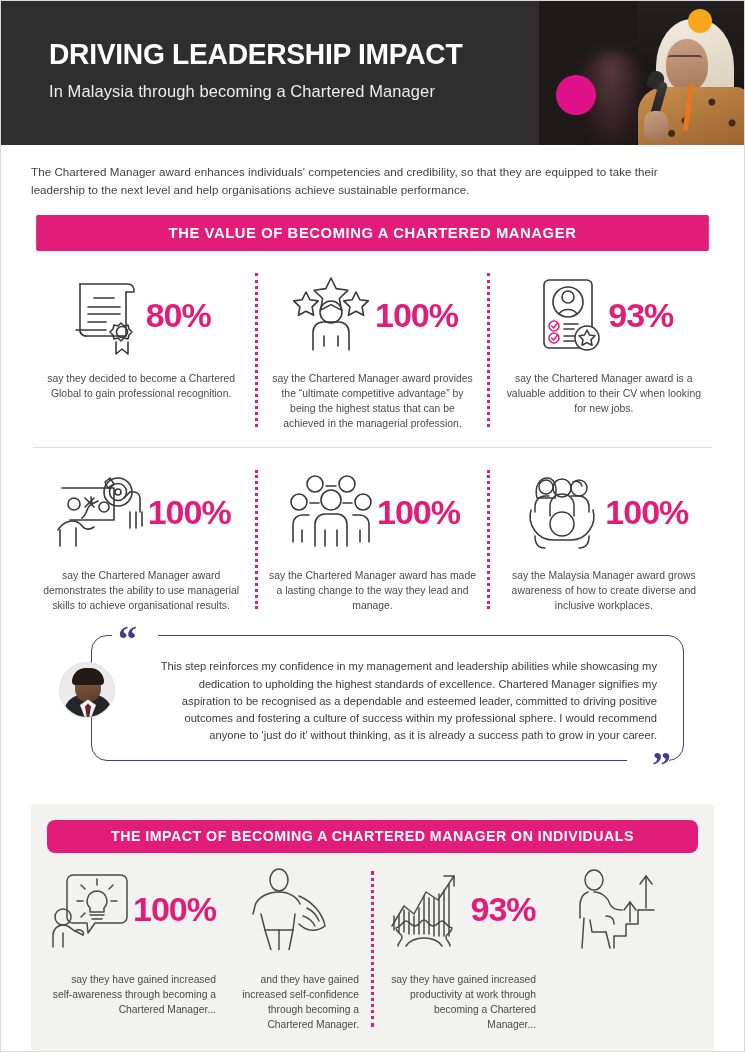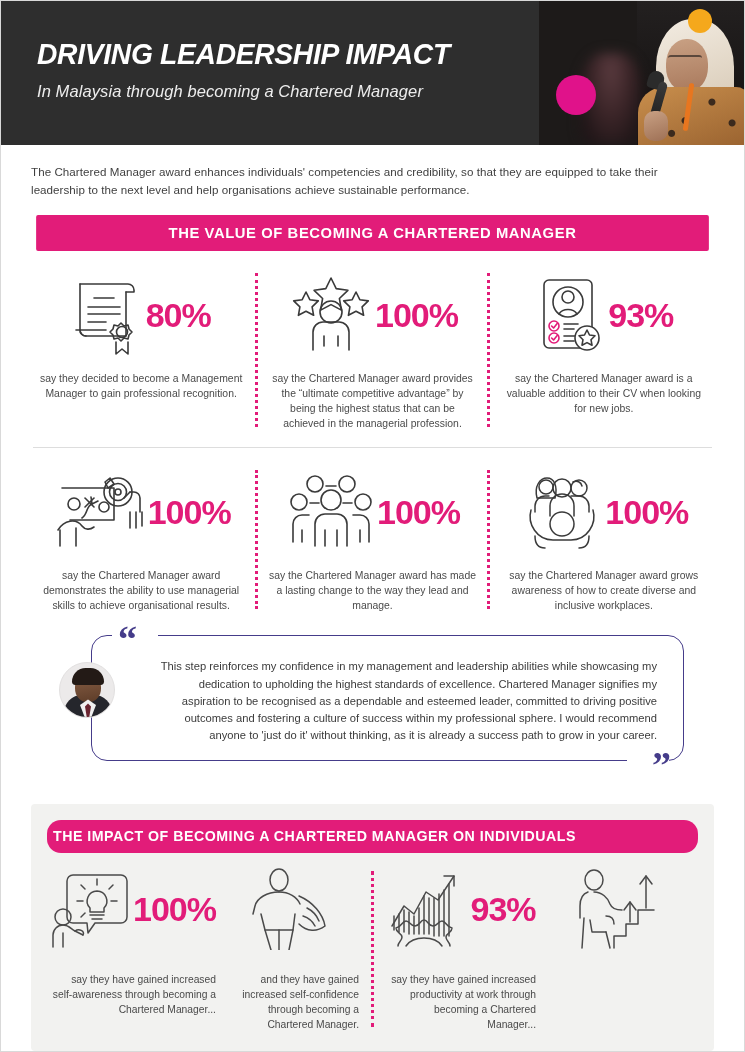--- a/index.html
+++ b/index.html
@@ -18,21 +18,21 @@
   }
 
   
   .header {
     position: relative;
     height: 144px;
     background: #2e2e2e;
     flex: 0 0 144px;
     overflow: hidden;
   }
-  .header-text { position: absolute; left: 36px; top: 36px; z-index: 5; font-style: italic; }
+  .header-text { position: absolute; left: 48px; top: 36px; z-index: 5; }
   .header-title {
     font-size: 30px; font-weight: 700; color: #ffffff;
     letter-spacing: -0.3px; line-height: 1.1;
     font-family: "Liberation Sans", sans-serif;
     transform: scaleX(0.94); transform-origin: left center;
   }
   .header-sub {
     margin-top: 12px; font-size: 17px; color: #ededed; font-weight: 400;
     letter-spacing: 0.1px;
     transform: scaleX(0.97); transform-origin: left center;
@@ -193,21 +193,21 @@
     margin-top: 11px; font-size:10.8px; line-height:1.45;
     color:#3a3182; font-weight:700;
   }
 
   
   .bottom-panel {
     margin: 26px 30px 0 30px; background:#f2f2f0; border-radius: 4px;
     padding: 16px 16px 18px 16px;
   }
   .bottom-banner {
-    background:#e21c79; color:#fff; border-radius:14px;
+    background:#e21c79; color:#fff; text-align:center; border-radius:8px;
     font-size: 14.2px; font-weight:700; letter-spacing:0.5px; padding: 8px 6px 9px;
   }
   .bottom-row { display:flex; margin-top: 12px; align-items: stretch; }
   .bpair { flex:1; display:flex; }
   .bcell { flex:1; display:flex; flex-direction:column; align-items:center; padding: 0 4px; }
   .bcell-top { height:88px; display:flex; align-items:center; justify-content:center; gap:2px; }
   .bcell-cap { margin-top: 20px; font-size:10.3px; line-height:1.45; color:#4a4a4a; text-align:right; }
   .bsep { width:0; border-left:3px dotted #e21c79; margin: 6px 8px; }
 
   .ico { display:block; }
@@ -262,21 +262,21 @@
               <line x1="16" y1="33" x2="48" y2="33"></line>
               <line x1="16" y1="40" x2="48" y2="40"></line>
               <line x1="16" y1="48" x2="34" y2="48"></line>
               <path d="M46 52 l3 -3 3 3 4 -1 1 4 3 3 -3 3 -1 4 -4 -1 -3 3 -3 -3 -4 1 -1 -4 -3 -3 3 -3 1 -4z"></path>
               <circle cx="50" cy="58" r="5.5"></circle>
               <path d="M44 68 v12 l6 -5 6 5 V68"></path>
             </svg>
           </span>
           <span class="stat-num">80%</span>
         </div>
-        <div class="stat-cap">say they decided to become a Management Manager to gain professional recognition.</div>
+        <div class="stat-cap">say they decided to become a Chartered Global to gain professional recognition.</div>
       </div>
 
       <div class="stat-sep"></div>
 
       <div class="stat-cell">
         <div class="stat-top">
           <span class="stat-icon">
             <svg class="ico" width="88" height="82" viewBox="0 0 88 82" fill="none" stroke="#3a3a3a" stroke-width="1.6" stroke-linecap="round" stroke-linejoin="round">
               <path d="M44 4 l5.2 10.6 11.7 1.7 -8.5 8.2 2 11.6 -10.4 -5.5 -10.4 5.5 2 -11.6 -8.5 -8.2 11.7 -1.7z"></path>
               <path d="M19 18 l3.8 7.7 8.5 1.2 -6.2 6 1.5 8.4 -7.6 -4 -7.6 4 1.5 -8.4 -6.2 -6 8.5 -1.2z"></path>
@@ -397,21 +397,21 @@
               <path d="M52 24 h8 a10 10 0 0 1 10 10 v6"></path>
               <path d="M54 10 c4 -2 8 0 9 4"></path>
               <circle cx="43" cy="52" r="12"></circle>
               <path d="M12 38 c-4 14 6 30 22 30 h18 c16 0 26 -16 22 -30"></path>
               <path d="M16 64 c0 8 4 12 10 12"></path>
               <path d="M70 64 c0 8 -4 12 -10 12"></path>
             </svg>
           </span>
           <span class="stat-num">100%</span>
         </div>
-        <div class="stat-cap">say the Chartered Manager award grows awareness of how to create diverse and inclusive workplaces.</div>
+        <div class="stat-cap">say the Malaysia Manager award grows awareness of how to create diverse and inclusive workplaces.</div>
       </div>
     </div>
 
     <div class="quote-block">
       <div class="quote-frame">
         <span class="qmark-open">“</span>
         <span class="qmark-close">”</span>
         <div class="avatar">
           <div class="av-body"></div>
           <div class="av-head"></div>

